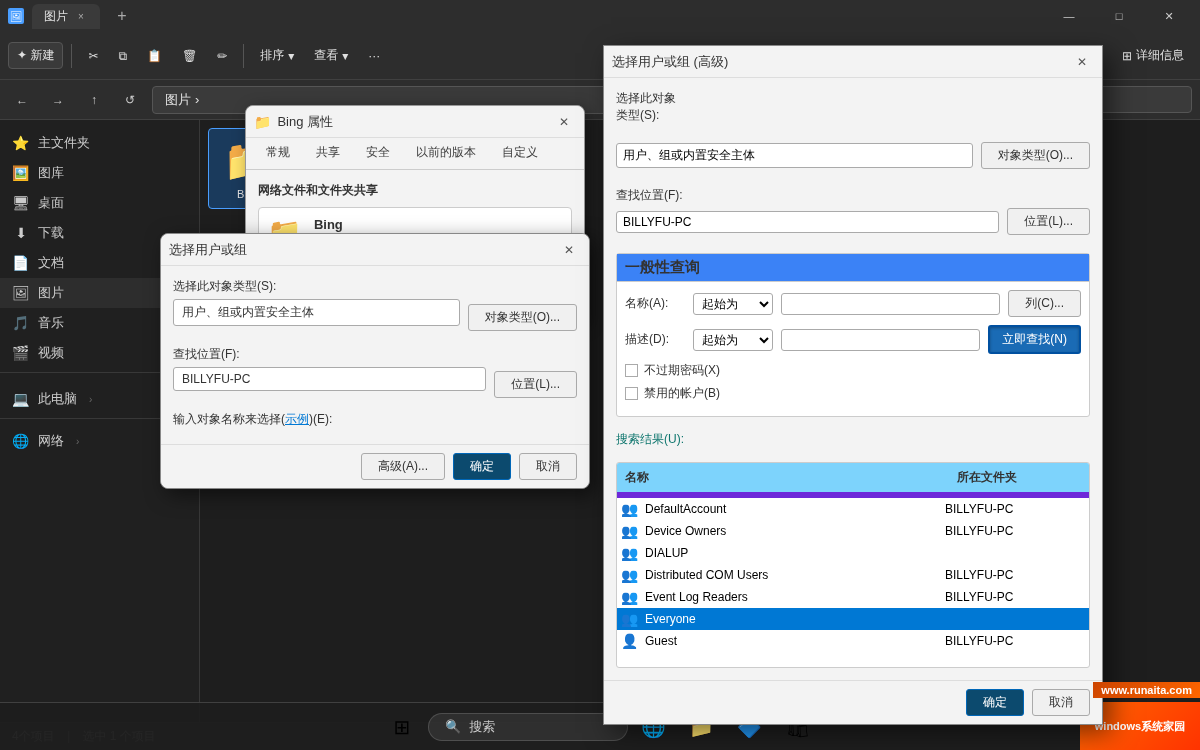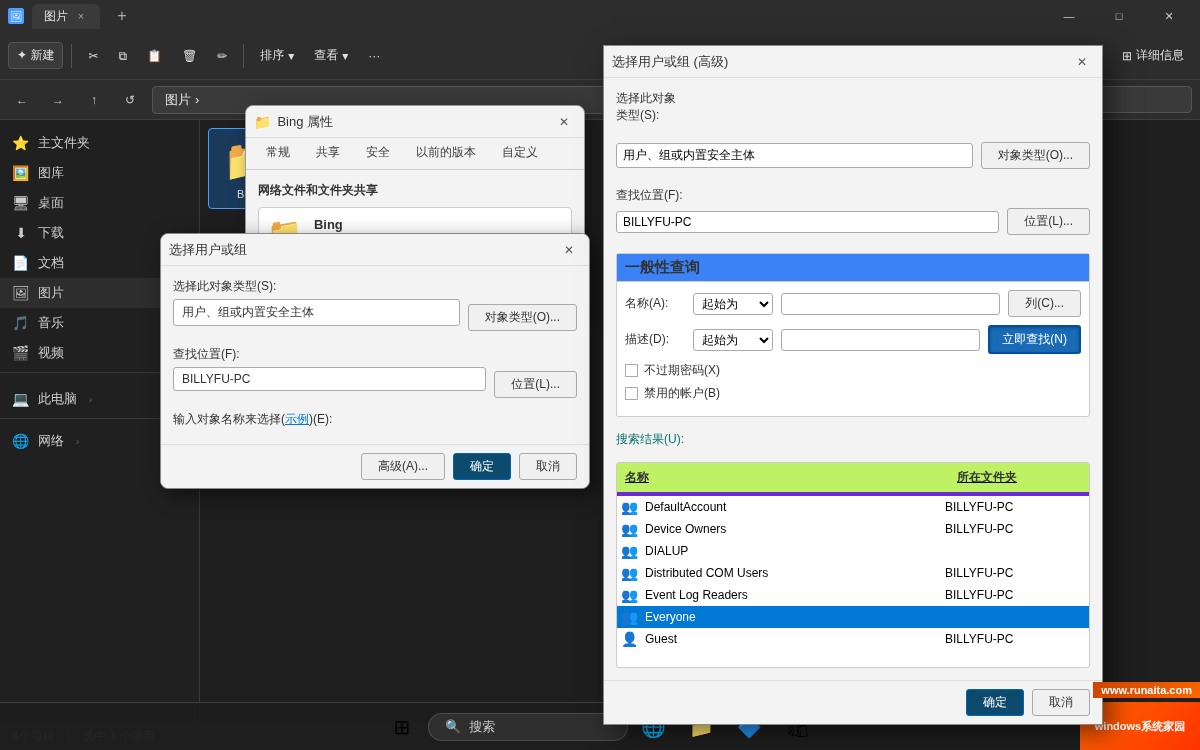--- a/index.html
+++ b/index.html
@@ -498,24 +498,23 @@
       flex: 1;
       border: 1px solid #ccc;
       border-radius: 3px;
       background: white;
       overflow: hidden;
       display: flex;
       flex-direction: column;
     }
     .results-header {
       display: flex;
-      background: #bef264;
-      border-bottom: 4px solid #6d28d9;
+      background: #7dd3fc;
+      border-bottom: 6px solid #6d28d9;
       padding: 4px 0;
-      text-decoration: underline;
     }
     .results-col-header {
       padding: 2px 8px;
       font-size: 12px;
       font-weight: 600;
       color: #333;
     }
     .results-list {
       flex: 1;
       overflow-y: auto;

